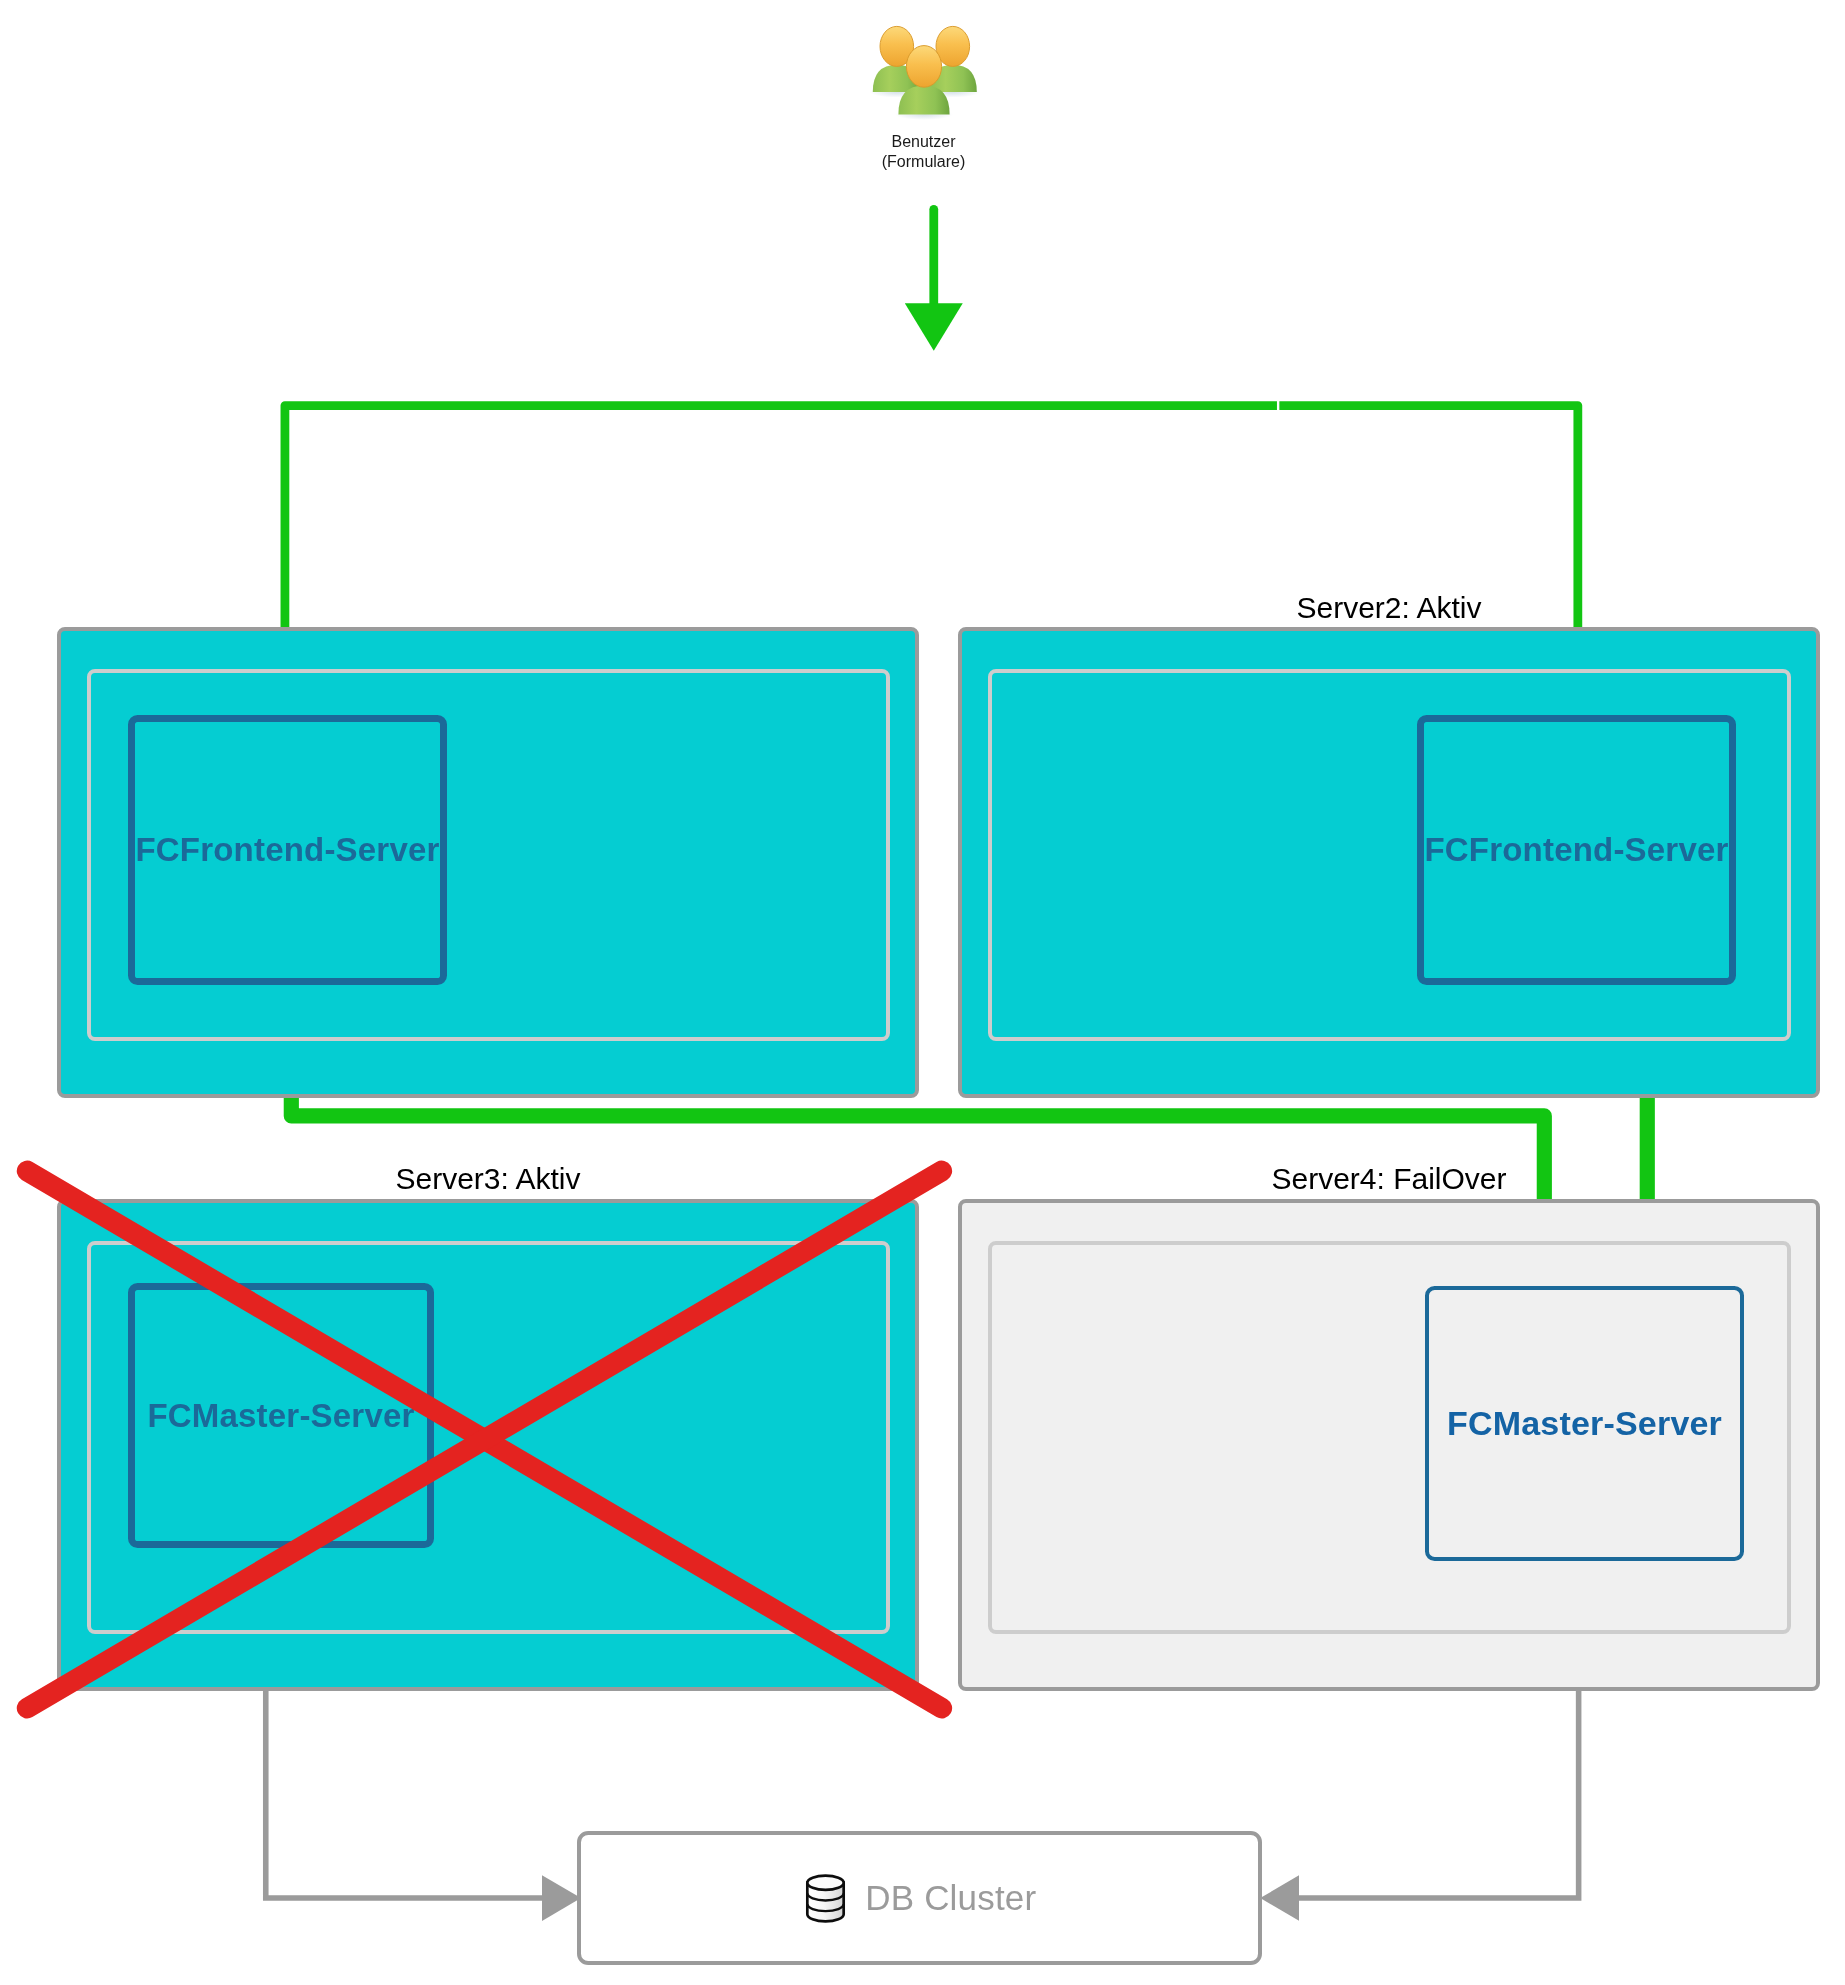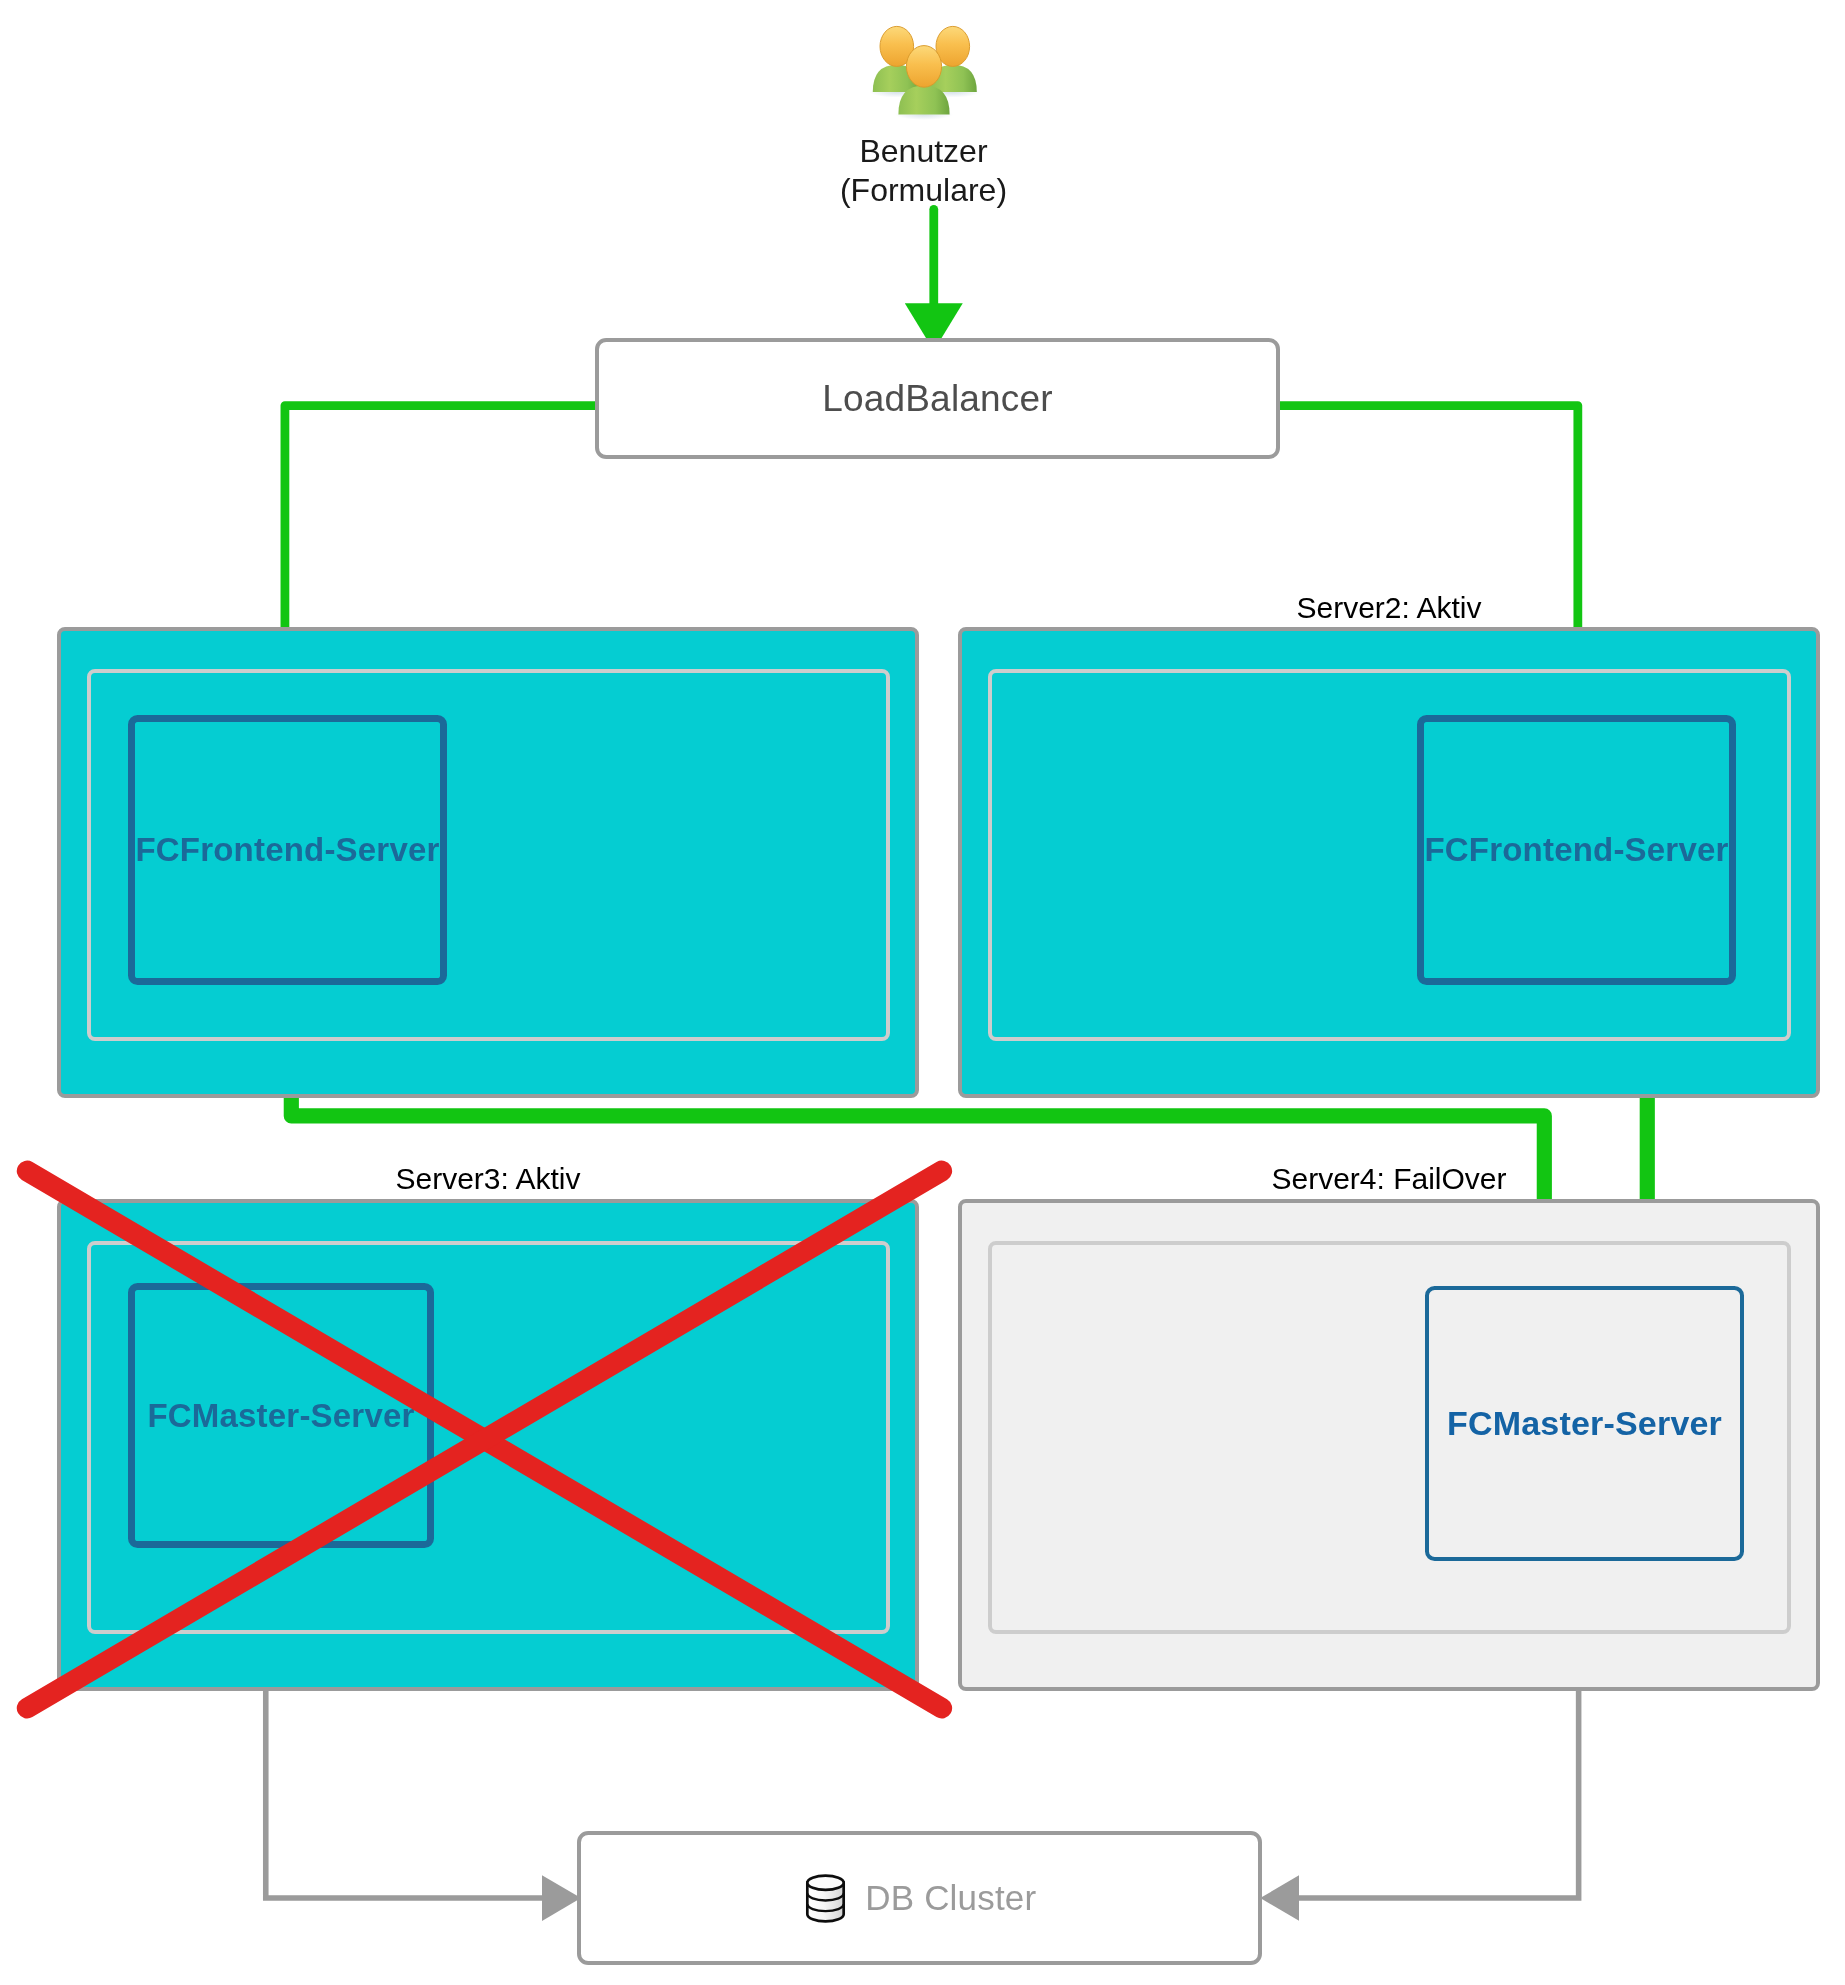--- a/index.html
+++ b/index.html
@@ -10,21 +10,21 @@
     position:relative;
     overflow:hidden;
   }
   #stage { position:absolute; left:0; top:0; width:1846px; height:1986px; }
   #wires { position:absolute; left:0; top:0; width:1846px; height:1986px; pointer-events:none; }
 
   
   .users-group { position:absolute; left:860px; top:12px; width:128px; height:108px; }
   .users-caption {
     position:absolute; left:764px; top:132px; width:319px;
-    text-align:center; font-size:32px; color:#1a1a1a; line-height:1.22;
+    text-align:center; font-size:16px; color:#1a1a1a; line-height:1.22;
     white-space:pre-line;
   }
 
   
   .plainbox {
     position:absolute;
     background:#ffffff;
     border:4.8px solid #9b9b9b;
     border-radius:11.2px;
     display:flex; align-items:center; justify-content:center;
@@ -125,23 +125,20 @@
       <path d="M86 100 q0 -34 30 -34 q30 0 30 34 z" fill="url(#bodyG)"></path>
       <ellipse cx="116" cy="43" rx="21" ry="25" fill="url(#headG)" stroke="#d99a2a" stroke-width="1.2"></ellipse>
 
       <path d="M48 128 q0 -36 32 -36 q32 0 32 36 z" fill="url(#bodyG)"></path>
       <ellipse cx="80" cy="68" rx="22" ry="26" fill="url(#headG)" stroke="#d99a2a" stroke-width="1.2"></ellipse>
     </svg>
   </div>
   <div class="users-caption">Benutzer
 (Formulare)</div>
 
-  <div class="plainbox" id="loadbalancer">
-    <span class="lbl">LoadBalancer</span>
-  </div>
 
   <div class="server active" id="server1">
     <div class="inner-frame"></div>
   </div>
   <div class="fcbox on-cyan" id="fc1">
     <span class="t">FC</span>
     <span class="t">Frontend-Server</span>
   </div>
 
   <div class="server-title" id="server2-title">Server2: Aktiv</div>

